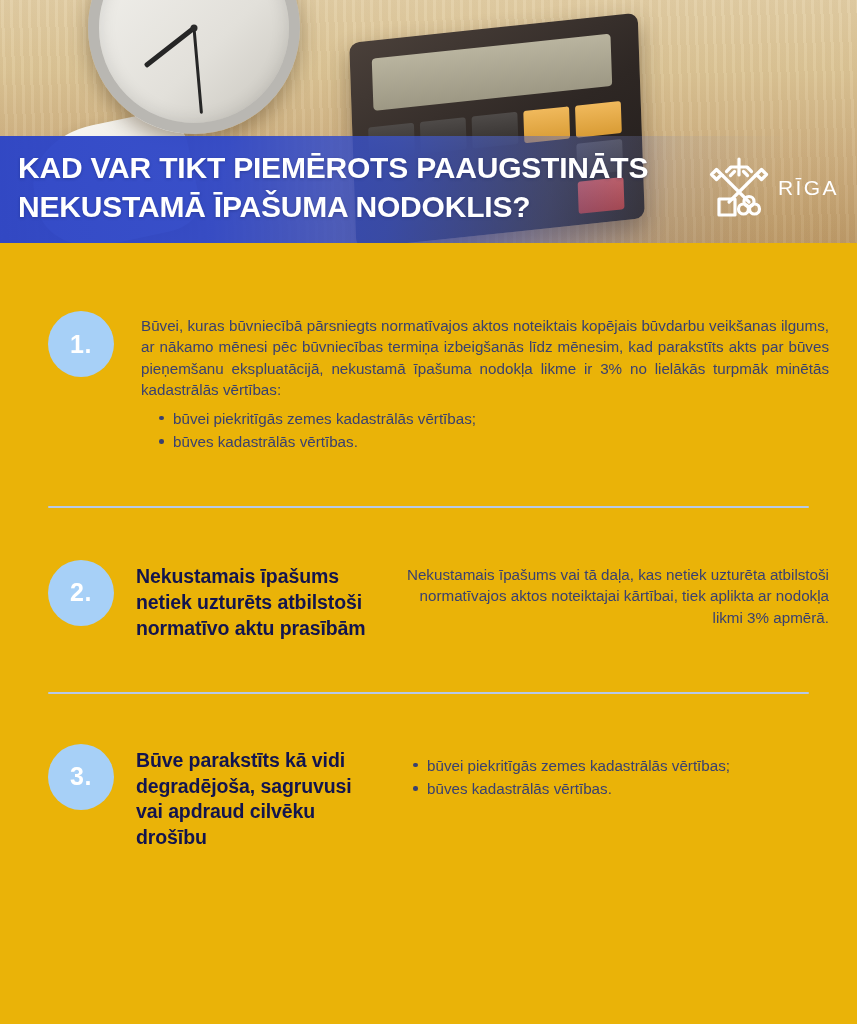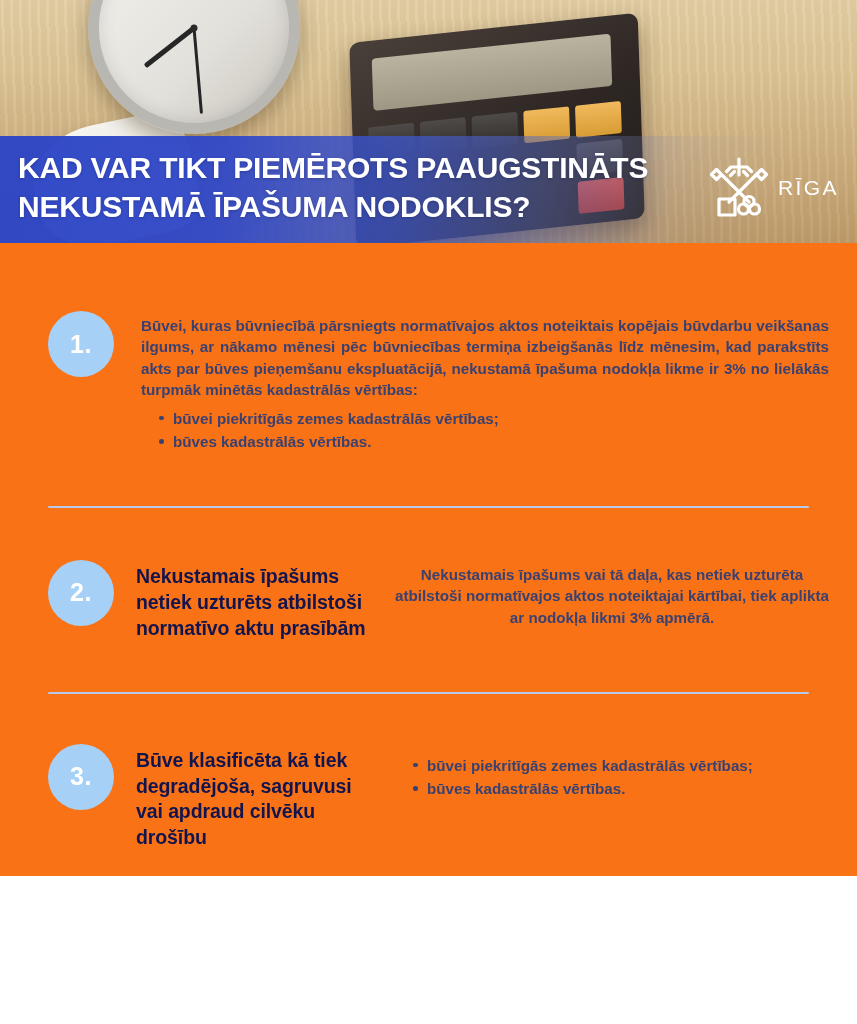--- a/index.html
+++ b/index.html
@@ -9,22 +9,22 @@
     width: 857px;
     height: 1024px;
     background: #ffffff;
     font-family: "Liberation Sans", sans-serif;
     overflow: hidden;
   }
 
   .page {
     position: relative;
     width: 857px;
-    height: 876px;
-    background: #f97316;
+    height: 1024px;
+    background: #eab308;
   }
 
   
   .hero {
     position: relative;
     width: 857px;
     height: 243px;
     overflow: hidden;
     background: #c9a873;
   }
@@ -190,23 +190,22 @@
   }
 
   .item-body {
     flex: 1 1 auto;
     margin-left: 27px;
     color: #3a4170;
     font-size: 15.2px;
     line-height: 1.41;
     text-align: justify;
     padding-top: 4px;
-    font-weight: bold;
-  }
-  .item-body.left { text-align: center; }
+  }
+  .item-body.left { text-align: right; }
 
   .item-body ul {
     list-style: none;
     margin-top: 6px;
     padding-left: 16px;
   }
   .item-body li {
     position: relative;
     padding-left: 16px;
     line-height: 1.55;
@@ -326,21 +325,21 @@
         <div>Nekustamais īpašums vai tā daļa, kas netiek uzturēta atbilstoši normatīvajos aktos noteiktajai kārtībai, tiek aplikta ar nodokļa likmi 3% apmērā.</div>
       </div>
     </div>
 
     <div class="sp4"></div>
     <div class="divider"></div>
     <div class="sp5"></div>
 
     <div class="item">
       <div class="badge">3.</div>
-      <div class="item-heading">Būve klasificēta kā tiek degradējoša, sagruvusi vai apdraud cilvēku drošību</div>
+      <div class="item-heading">Būve parakstīts kā vidi degradējoša, sagruvusi vai apdraud cilvēku drošību</div>
       <div class="item-body">
         <ul>
           <li>būvei piekritīgās zemes kadastrālās vērtības;</li>
           <li>būves kadastrālās vērtības.</li>
         </ul>
       </div>
     </div>
 
   </div>
 </div>

